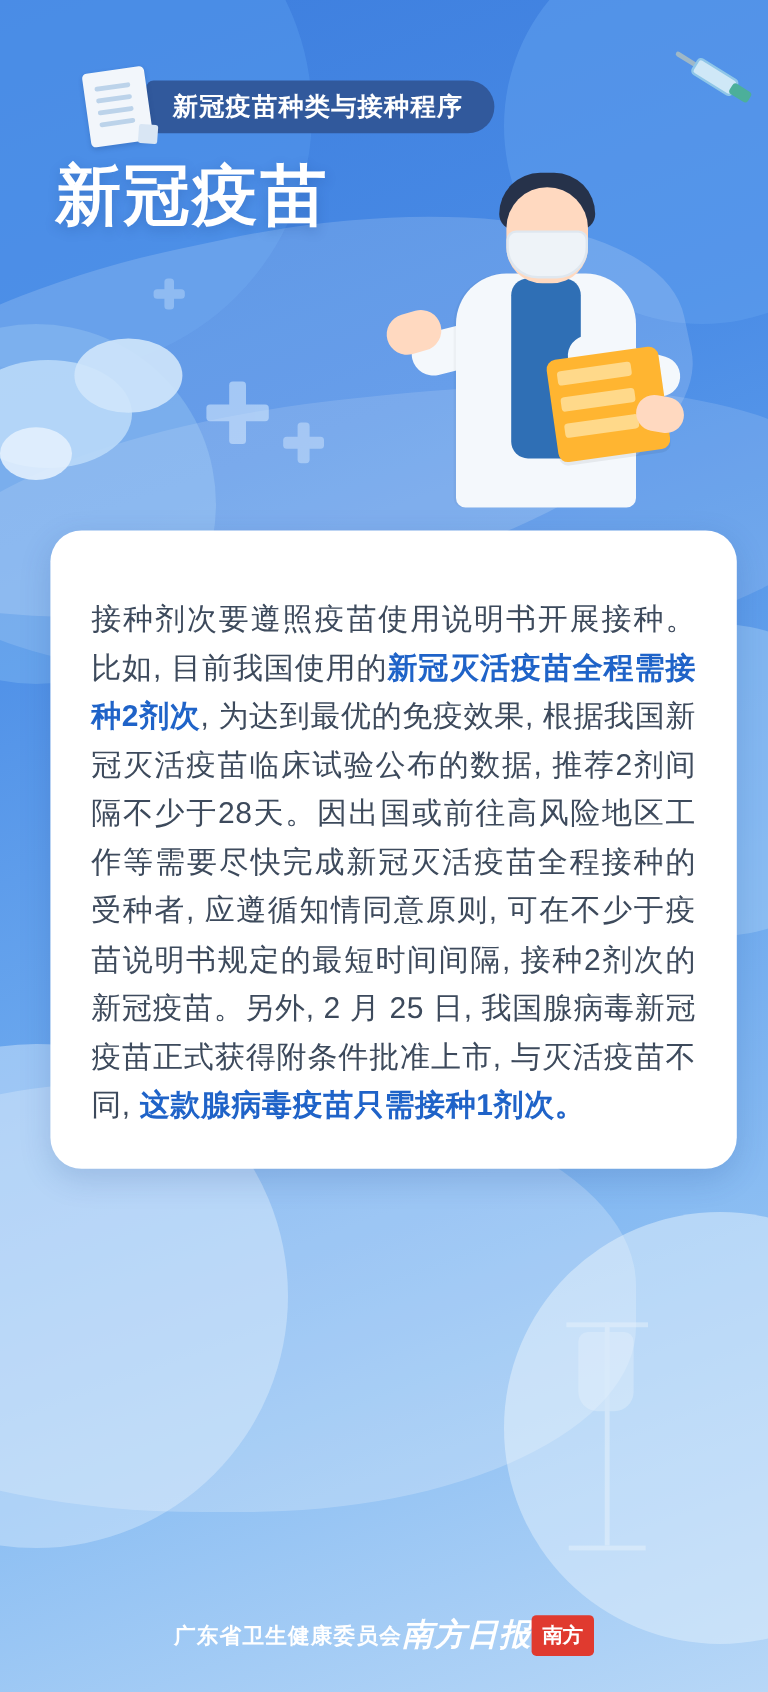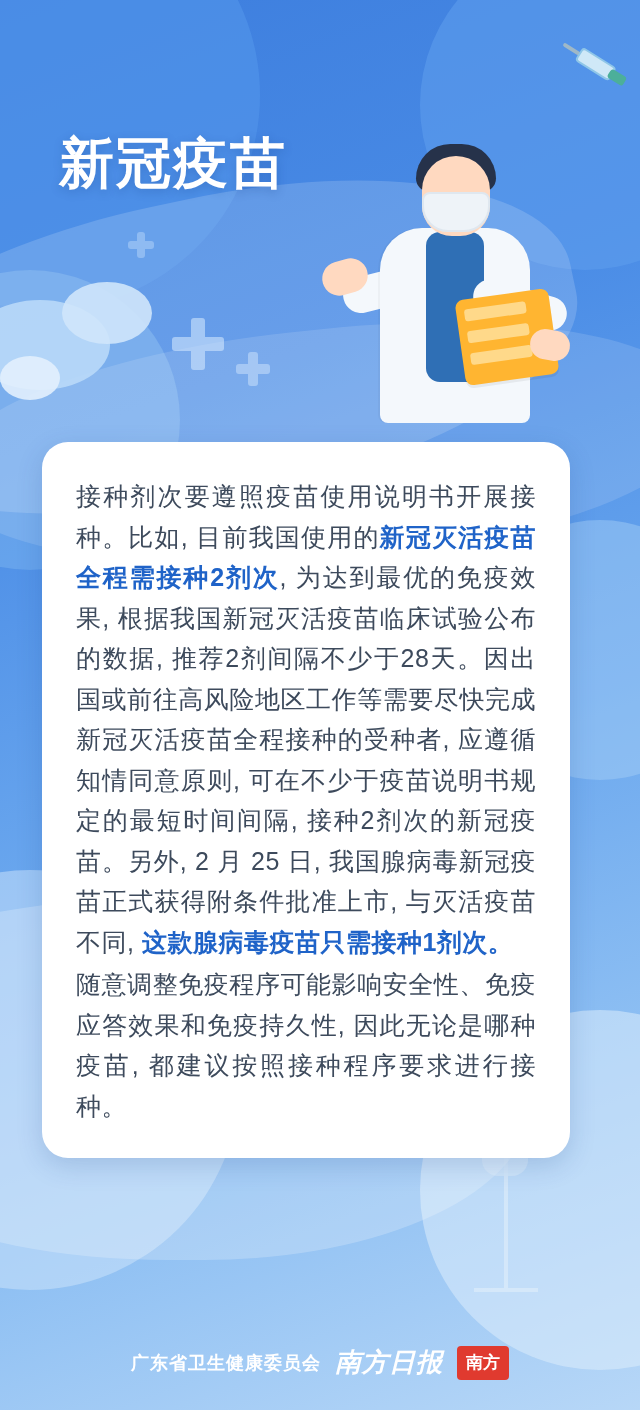--- a/index.html
+++ b/index.html
@@ -156,59 +156,59 @@
     background: #31599c;
     border-radius: 6px 22px 22px 6px;
     display: flex; align-items: center;
     margin-left: -6px;
   }
   .badge-pill span {
     color: #ffffff; font-size: 21px; font-weight: 700; letter-spacing: 1px;
   }
 
   
-  .title-block { position: absolute; left: 59px; top: 128px; }
+  .title-block { position: absolute; left: 46px; top: 128px; }
   .title-line {
     color: #ffffff;
     font-size: 55px;
     font-weight: 700;
     line-height: 1.28;
     letter-spacing: 2px;
     text-shadow: 0 3px 10px rgba(20,60,130,.25);
   }
 
   
   .card {
     position: absolute;
     left: 42px;
     top: 442px;
-    width: 528px;
+    width: 572px;
     background: #ffffff;
     border-radius: 26px;
     box-shadow: 0 8px 26px rgba(25,65,140,.18);
-    padding: 34px 34px 30px 34px;
+    padding: 54px 34px 30px 34px;
     box-sizing: border-box;
   }
   .para {
     color: #3d4a5c;
     font-size: 25px;
     line-height: 1.62;
     letter-spacing: .5px;
     text-align: justify;
     margin: 0 0 2px 0;
   }
   .para .hl {
     color: #1f63c8;
     font-weight: 700;
   }
 
   
   .footer {
     position: absolute; left: 0; bottom: 30px; width: 100%;
-    display: flex; align-items: center; justify-content: center; gap: 14px;
+    display: flex; align-items: center; justify-content: center; 
   }
   .footer-org {
     color: #ffffff; font-size: 18px; letter-spacing: 1px; font-weight: 600;
   }
   .footer-paper {
     color: #ffffff; font-size: 26px; font-weight: 700; font-style: italic;
     font-family: "Liberation Serif", "DejaVu Serif", serif;
     letter-spacing: 1px;
     text-align: right;
   }
@@ -261,28 +261,33 @@
     <div class="plunger"></div>
   </div>
 
   <div class="iv-stand">
     <div class="bar"></div>
     <div class="pole"></div>
     <div class="bag"></div>
     <div class="base"></div>
   </div>
 
+  <div class="badge-row">
+    <div class="badge-doc-icon"></div>
+    <div class="badge-pill">
+      <span>新冠疫苗种类与接种程序</span>
+    </div>
+  </div>
 
   <div class="title-block">
     <div class="title-line">新冠疫苗</div>
   </div>
 
   <div class="card">
     <p class="para"><span>接种剂次要遵照疫苗使用说明书开展接种。比如, 目前我国使用的</span><span class="hl">新冠灭活疫苗全程需接种2剂次</span><span>, 为达到最优的免疫效果, 根据我国新冠灭活疫苗临床试验公布的数据, 推荐2剂间隔不少于28天。因出国或前往高风险地区工作等需要尽快完成新冠灭活疫苗全程接种的受种者, 应遵循知情同意原则, 可在不少于疫苗说明书规定的最短时间间隔, 接种2剂次的新冠疫苗。另外, 2 月 25 日, 我国腺病毒新冠疫苗正式获得附条件批准上市, 与灭活疫苗不同, </span><span class="hl">这款腺病毒疫苗只需接种1剂次。</span></p>
-    <p class="para"><span>随意调整免疫程序可能影响安全性、免疫应答效果和免疫持久性, 因此无论是哪种疫苗, 都建议按照接种程序要求进行接种。</span></p>
   </div>
 
   <div class="footer">
     <div class="footer-org">广东省卫生健康委员会</div>
     <div class="footer-paper">南方日报</div>
     <div class="footer-seal">南方</div>
   </div>
 
 </div>
 

